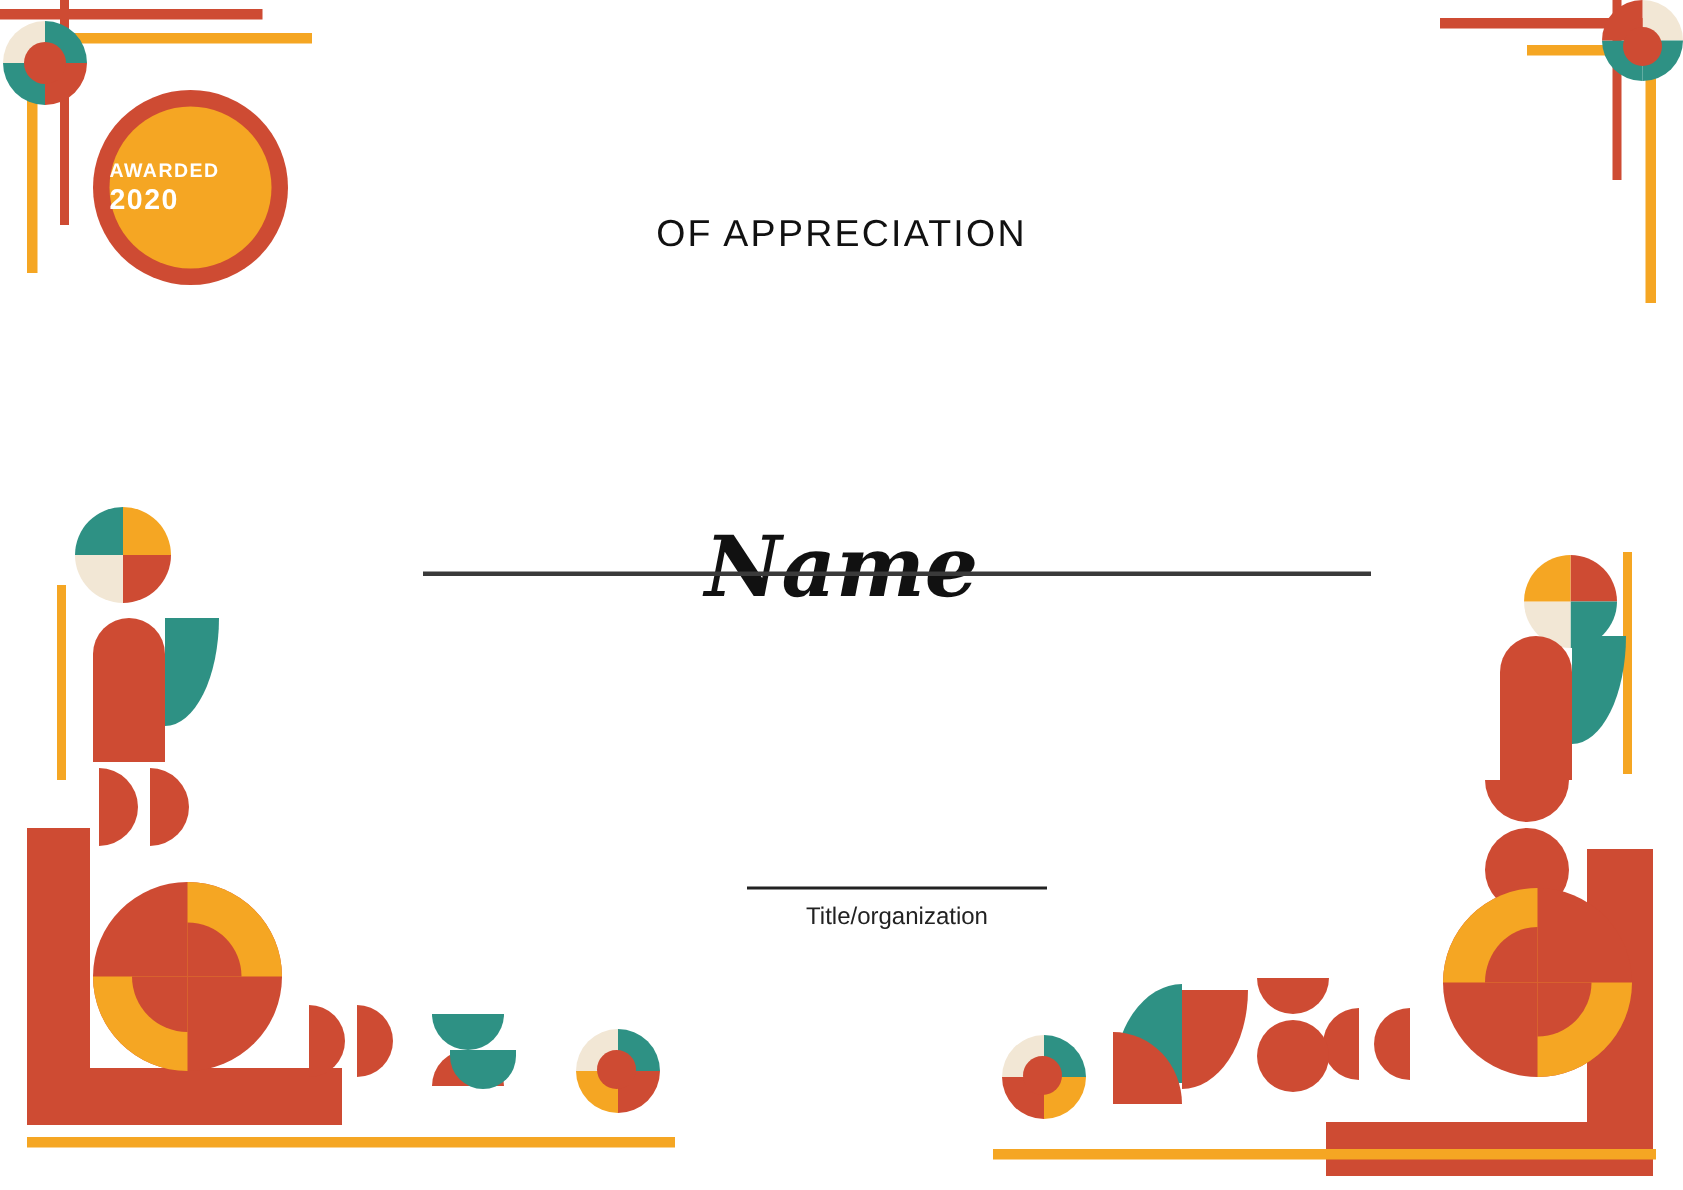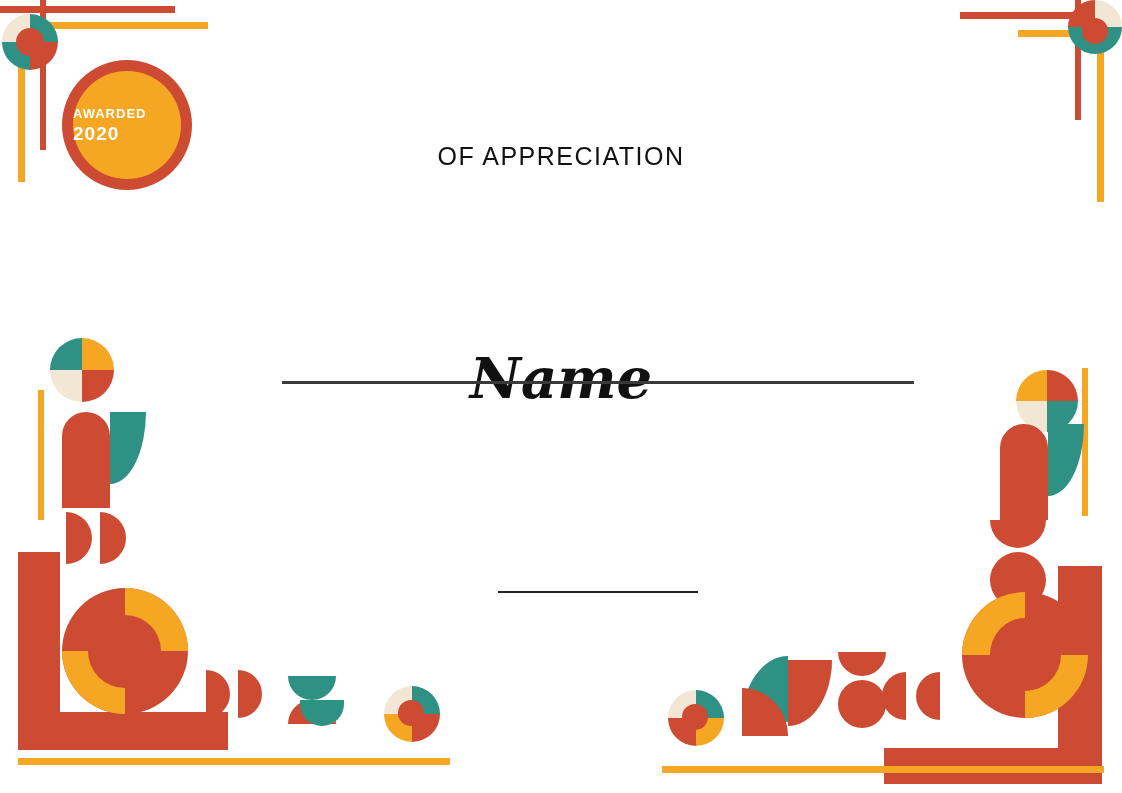--- a/index.html
+++ b/index.html
@@ -165,20 +165,21 @@
     <i class="q3" style="background:#2E9184;"></i>
     <i class="q4" style="background:#CE4B33;"></i>
   </div>
   <div class="circle" style="left:1082px; top:18px; width:26px; height:26px; background:#CE4B33;"></div>
 
   <div class="subtitle">OF APPRECIATION</div>
   <div class="recipient">Name</div>
   <div class="rule"></div>
 
   <div class="sig-rule"></div>
+  <div class="sig-title">Title/organization</div>
 
   <div class="bar" style="left:38px; top:390px; width:6px; height:130px;"></div>
 
   <div class="pinwheel" style="left:50px; top:338px; width:64px; height:64px;">
     <i class="q1" style="background:#F5A623;"></i>
     <i class="q2" style="background:#CE4B33;"></i>
     <i class="q3" style="background:#F2E7D5;"></i>
     <i class="q4" style="background:#2E9184;"></i>
   </div>
 

